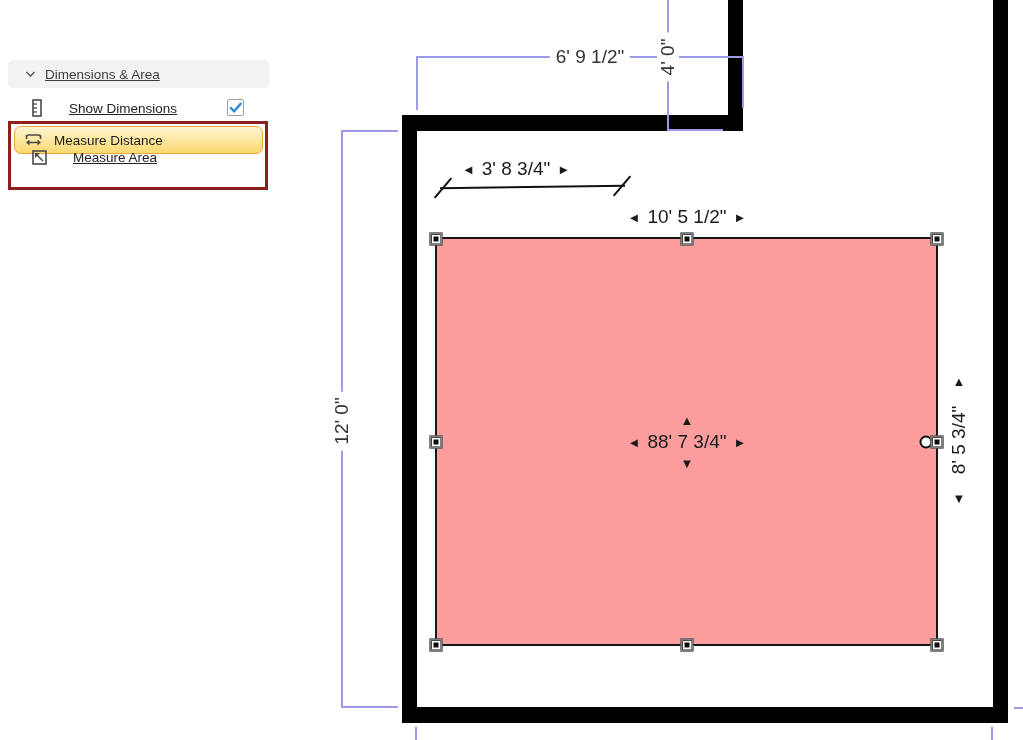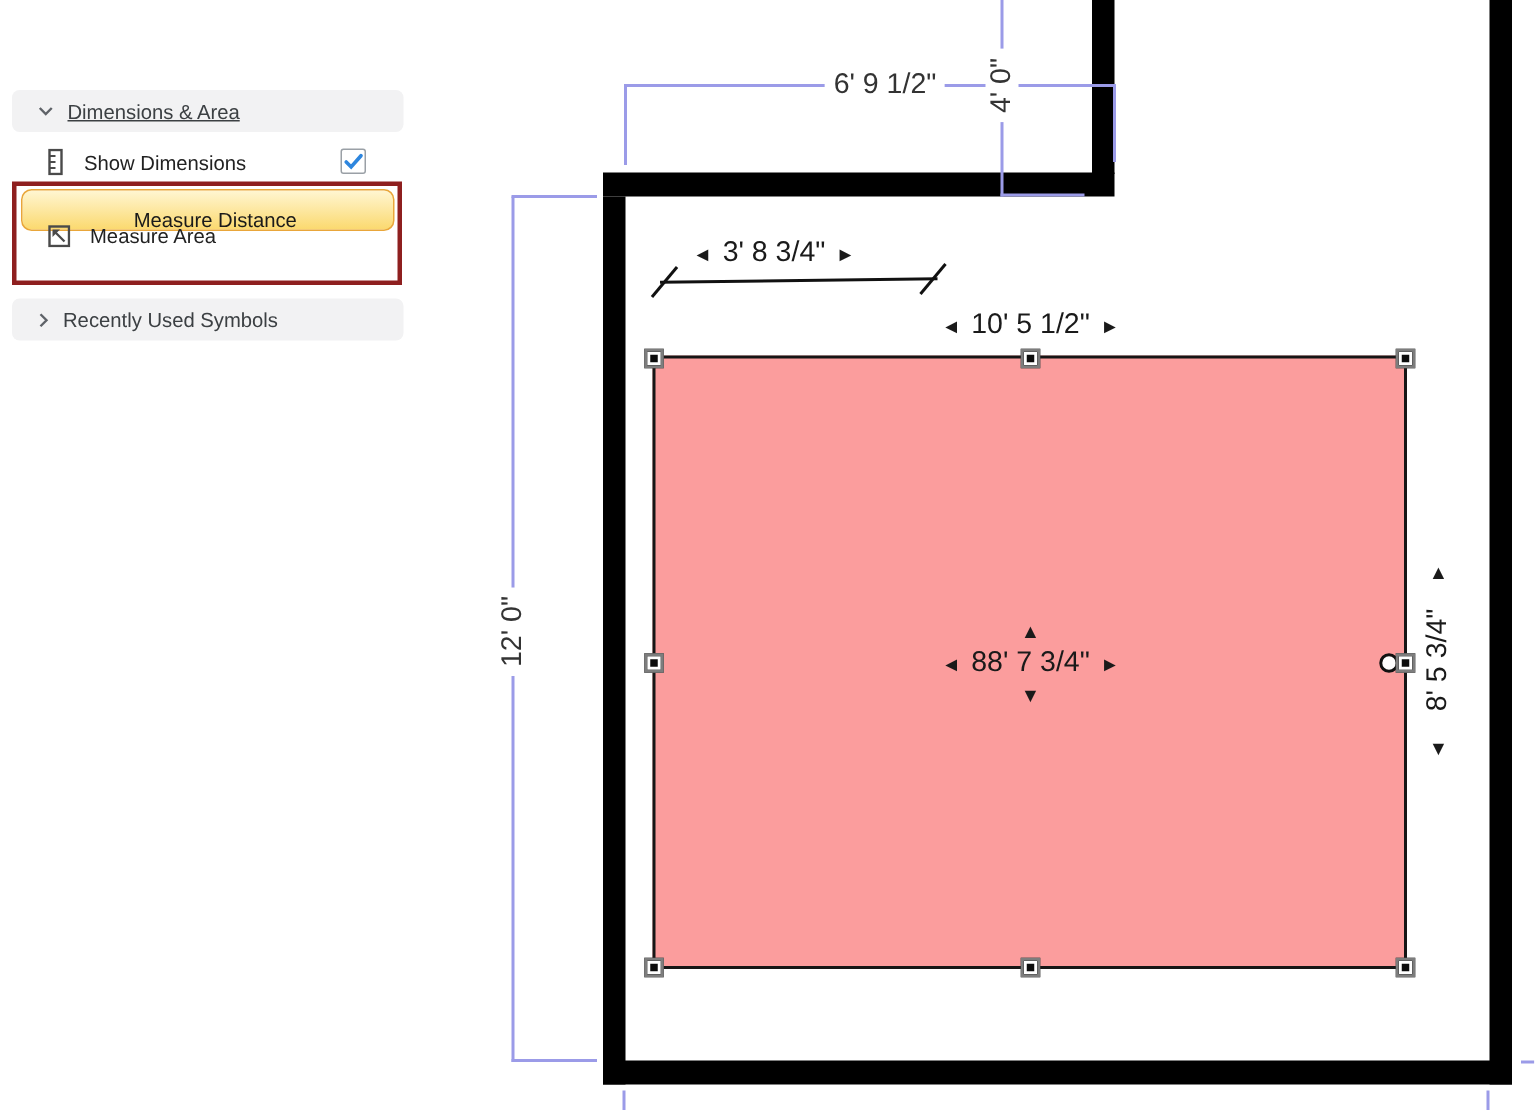--- a/index.html
+++ b/index.html
@@ -9,33 +9,33 @@
 
   
   .section-header {
     position:absolute; left:8px; width:261px; height:28px;
     background:#f2f2f3; border-radius:5px;
     display:flex; align-items:center; gap:9px; padding-left:17px;
     color:#3c4043; font-size:13.5px; cursor:pointer;
   }
   .chev { stroke:#5f6368; fill:none; stroke-width:1.6; }
   .tool-row {
-    position:absolute; display:flex; align-items:center; gap:13px;
-    font-size:13.5px; color:#222;
+    position:absolute; display:flex; align-items:center; gap:26px;
+    font-size:13.5px; color:#222;text-decoration:underline;
   }
   .annotation-box {
     position:absolute; left:8px; top:121px; width:260px; height:69px;
     border:3px solid #8e1f1f; pointer-events:none;
   }
   .btn-active {
     position:absolute; left:14px; top:126px; width:249px; height:28px;
     border:1.5px solid #e9a63a; border-radius:7px;
     background:linear-gradient(#fff6d2, #fbd96f);
     display:flex; align-items:center; gap:12px; padding-left:10px;
-    font-size:13.5px; color:#1a1a1a; cursor:pointer;flex-direction:column;
+    font-size:13.5px; color:#1a1a1a; cursor:pointer;
   }
   .checkbox {
     position:absolute; left:227px; top:99px; width:17px; height:17px;
     border:1.5px solid #9aa0a6; border-radius:2px; background:#fff; cursor:pointer;
     display:flex; align-items:center; justify-content:center;
   }
 
   
   .wall { position:absolute; background:#000; }
   .dimline { position:absolute; background:#9b9be8; }
@@ -117,26 +117,20 @@
 
   <div class="tool-row" style="left:32px; top:150px;align-items:flex-end;">
     <svg width="15" height="15" viewBox="0 0 15 15">
       <rect x="1" y="1" width="13" height="13" fill="none" stroke="#4a4a4a" stroke-width="1.6"></rect>
       <line x1="4" y1="4" x2="11" y2="11" stroke="#4a4a4a" stroke-width="1.5"></line>
       <path d="M3 8 L3 3 L8 3 Z" fill="#4a4a4a"></path>
     </svg>
     <span>Measure Area</span>
   </div>
 
-  <div class="section-header" style="top:199px;">
-    <svg class="chev" width="8" height="11" viewBox="0 0 8 11">
-        <path d="M2 1.5 L6 5.5 L2 9.5"></path>
-      </svg>
-    <span>Recently Used Symbols</span>
-  </div>
 
   <div class="wall" style="left:402px; top:115px; width:341px; height:16px;"></div>
   <div class="wall" style="left:728px; top:0px; width:15px; height:116px;"></div>
   <div class="wall" style="left:402px; top:131px; width:15px; height:592px;"></div>
   <div class="wall" style="left:993px; top:0px; width:15px; height:723px;"></div>
   <div class="wall" style="left:402px; top:707px; width:606px; height:16px;"></div>
 
   <div class="dimline" style="left:417px; top:56px; width:327px; height:2px;"></div>
   <div class="dimline" style="left:416px; top:56px; width:2px; height:54px;"></div>
   <div class="dimline" style="left:742px; top:56px; width:2px; height:52px;"></div>

